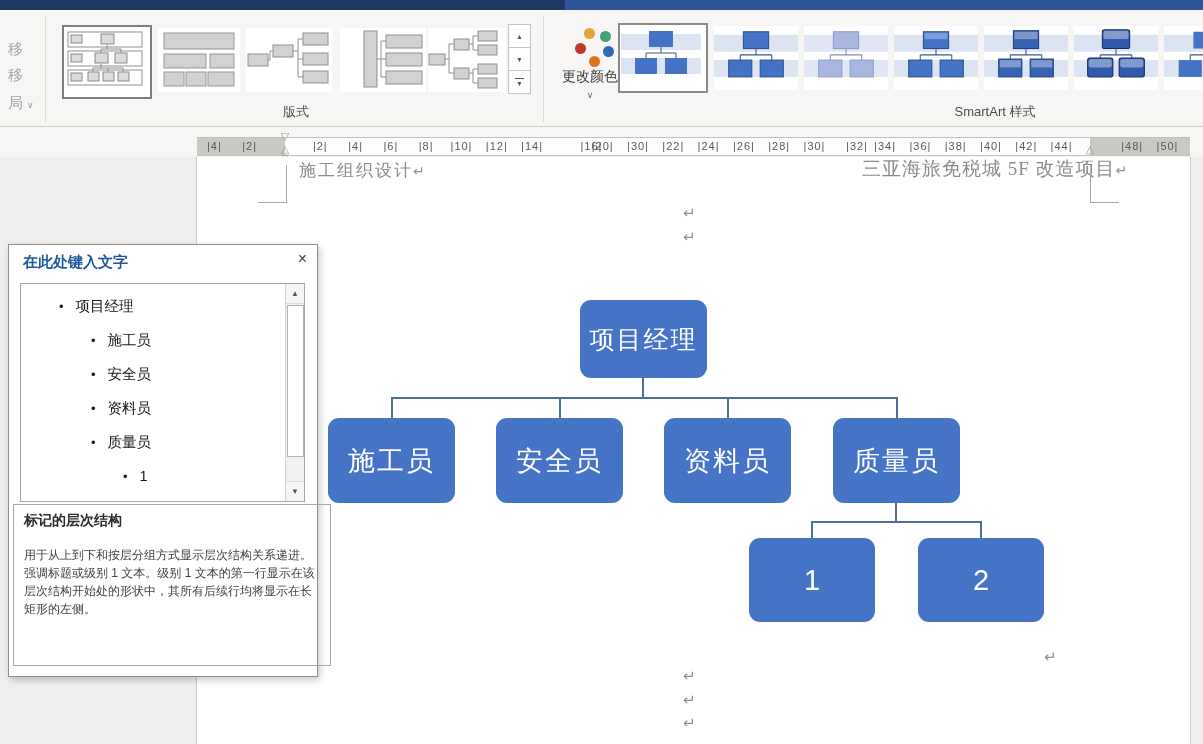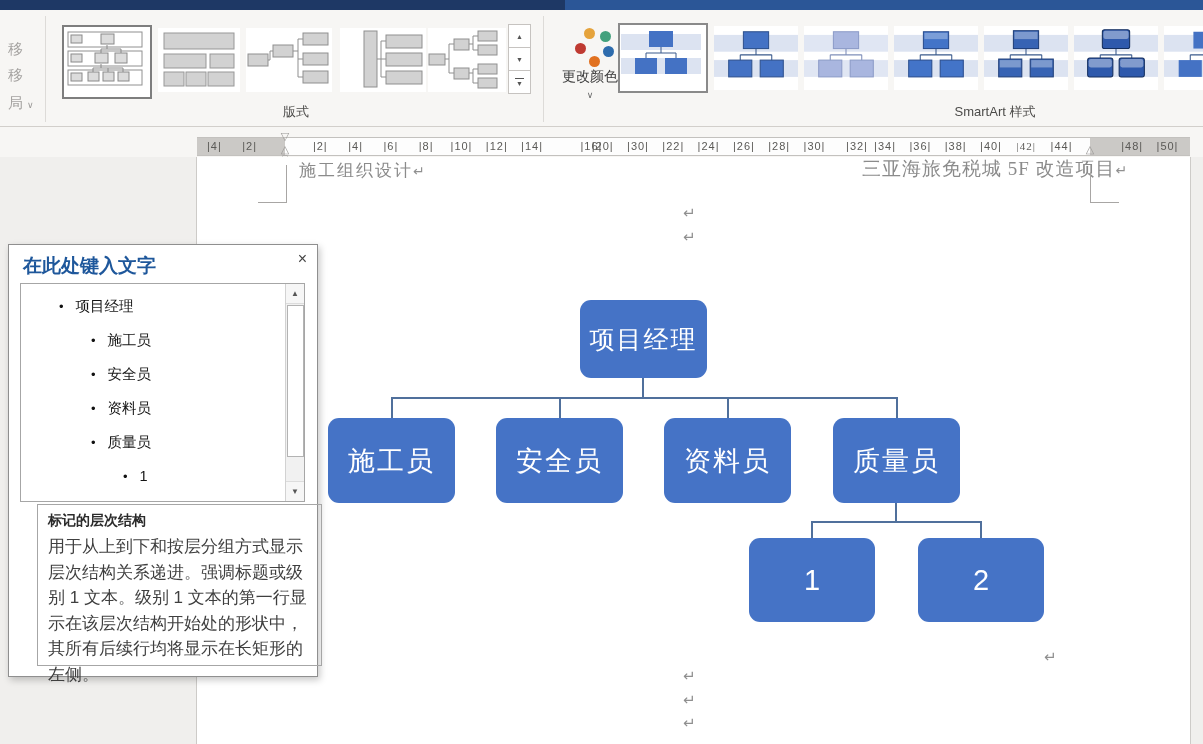--- a/index.html
+++ b/index.html
@@ -91,38 +91,38 @@
   #cn5{left:727px;top:399px;width:2px;height:19px;}
   #cn6{left:896px;top:399px;width:2px;height:19px;}
   #cn7{left:895px;top:503px;width:2px;height:20px;}
   #cn8{left:811px;top:521px;width:171px;height:2px;}
   #cn9{left:811px;top:523px;width:2px;height:15px;}
   #cn10{left:980px;top:523px;width:2px;height:15px;}
 
   
   #tpane{left:8px;top:244px;width:308px;height:431px;background:#fff;border:1px solid #8f8f8f;
     box-shadow:2px 3px 7px rgba(0,0,0,0.22);}
-  #tp-title{position:absolute;left:14px;top:8px;font-size:19px;font-weight:bold;color:#1e579b;}
+  #tp-title{position:absolute;left:14px;top:8px;font-size:15px;font-weight:bold;color:#1e579b;}
   #tp-close{position:absolute;right:10px;top:5px;font-size:16px;color:#444;cursor:default;}
   #tp-listbox{position:absolute;left:11px;top:38px;width:285px;height:219px;border:1px solid #a6a6a6;
     box-sizing:border-box;overflow:hidden;}
   .tp-row{height:34px;display:flex;align-items:center;font-size:14.5px;color:#141414;}
   .tp-row:first-child{margin-top:5px;}
   .lvl1{padding-left:38px}.lvl2{padding-left:70px}.lvl3{padding-left:102px}
   .tp-bullet{font-size:13px;margin-right:12px;color:#111;}
   #tp-sb{position:absolute;right:0;top:0;width:19px;height:100%;background:#f1f1f1;border-left:1px solid #d2d2d2;box-sizing:border-box;}
   .sb-btn{position:absolute;left:0;width:18px;height:19px;background:#f6f6f6;border-bottom:1px solid #dcdcdc;
     display:flex;align-items:center;justify-content:center;font-size:8px;color:#555;}
   #sb-up{top:0;}
   #sb-down{bottom:0;border-bottom:none;border-top:1px solid #dcdcdc;}
   #sb-thumb{position:absolute;left:1px;top:21px;width:15px;height:150px;background:#fff;border:1px solid #b3b3b3;}
-  #tp-desc{position:absolute;left:28px;top:259px;width:285px;height:162px;border:1px solid #a6a6a6;
+  #tp-desc{position:absolute;left:4px;top:259px;width:318px;height:162px;border:1px solid #a6a6a6;
     box-sizing:border-box;padding:7px 10px;}
   #tp-desc-title{font-size:14px;font-weight:bold;color:#2b2b2b;}
-  #tp-desc-body{font-size:17px;color:#3f3f3f;line-height:1.5;margin-top:4px;}
+  #tp-desc-body{font-size:12px;color:#3f3f3f;line-height:1.5;margin-top:16px;}
   #tp-desc-link{display:inline-block;font-size:13.5px;color:#5a5a5a;text-decoration:underline;margin-top:7px;}
 </style>
 </head>
 <body>
 
 <div class="abs" id="tb-left"></div>
 <div class="abs" id="tb-right"></div>
 
 <div class="abs" id="ribbon">
   <div class="pbtn" id="pbtn1"><span>移</span></div>
@@ -318,21 +318,21 @@
       <span class="tick" style="left: 476.3px;">|22|</span>
       <span class="tick" style="left: 511.6px;">|24|</span>
       <span class="tick" style="left: 546.9px;">|26|</span>
       <span class="tick" style="left: 582.2px;">|28|</span>
       <span class="tick" style="left: 617.5px;">|30|</span>
       <span class="tick" style="left: 660px;">|32|</span>
       <span class="tick" style="left: 688.1px;">|34|</span>
       <span class="tick" style="left: 723.4px;">|36|</span>
       <span class="tick" style="left: 758.7px;">|38|</span>
       <span class="tick" style="left: 794px;">|40|</span>
-      <span class="tick" style="left: 829.3px; font-family: Liberation Serif, serif;">|42|</span>
+      <span class="tick" style="left: 829.3px;">|42|</span>
       <span class="tick" style="left: 864.6px;">|44|</span>
       <span class="tick" style="left: 935.2px;">|48|</span>
       <span class="tick" style="left: 970.5px;">|50|</span>
     </div>
 </div>
 
 <div class="abs" id="doc">
   <div id="page"></div>
 </div>
 

